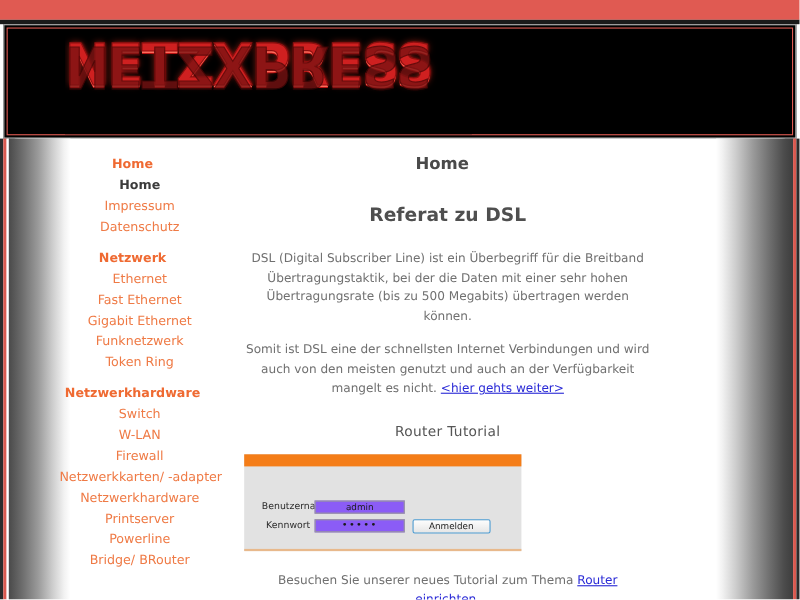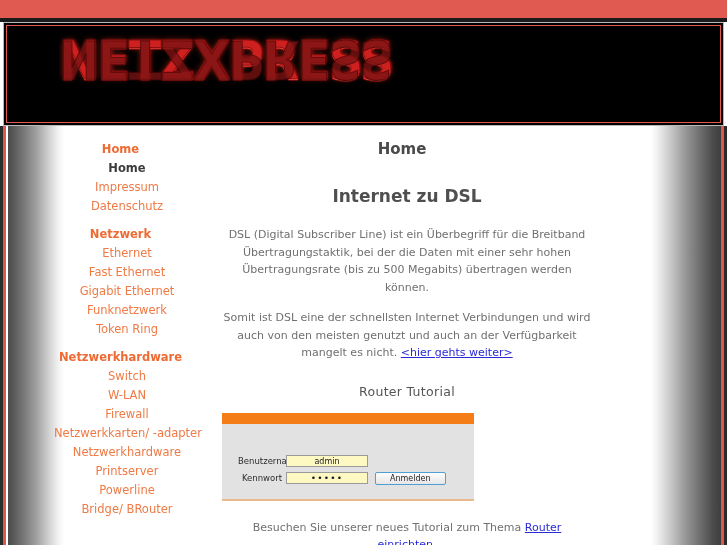--- a/index.html
+++ b/index.html
@@ -270,21 +270,21 @@
   }
   .form-label {
     width: 48px;
     font-size: 8.5px;
     line-height: 13px;
     white-space: nowrap;
   }
   .form-input {
     width: 82px;
     height: 12px;
-    background: #fef9c3;
+    background: #8b5cf6;
     border: 1px solid #9a9a9a;
     box-sizing: border-box;
     font-size: 8px;
     line-height: 11px;
     padding: 0 0;
     color: #1a1a1a;
     overflow: hidden;
     white-space: nowrap;
   }
   .form-input.pw { letter-spacing: 1.2px; font-size: 9px; }
@@ -363,21 +363,21 @@
       </div>
 
     </nav>
 
     <main id="content">
 
       <h1 id="page-title">Home</h1>
 
       <div id="article">
 
-        <h2 id="article-heading">Internet zu DSL</h2>
+        <h2 id="article-heading">Referat zu DSL</h2>
 
         <p class="para">DSL (Digital Subscriber Line) ist ein Überbegriff für die Breitband Übertragungstaktik, bei der die  Daten mit einer sehr hohen Übertragungsrate (bis zu 500 Megabits) übertragen werden können.</p>
 
         <p class="para"><span>Somit ist DSL eine der schnellsten Internet Verbindungen und wird auch von den meisten genutzt und auch an der Verfügbarkeit mangelt es nicht. </span><a class="inline-link">&lt;hier gehts weiter&gt;</a></p>
 
         <h3 id="subheading">Router Tutorial</h3>
 
         <div id="router-shot">
           <div id="router-bar"></div>
           <div id="router-form">

